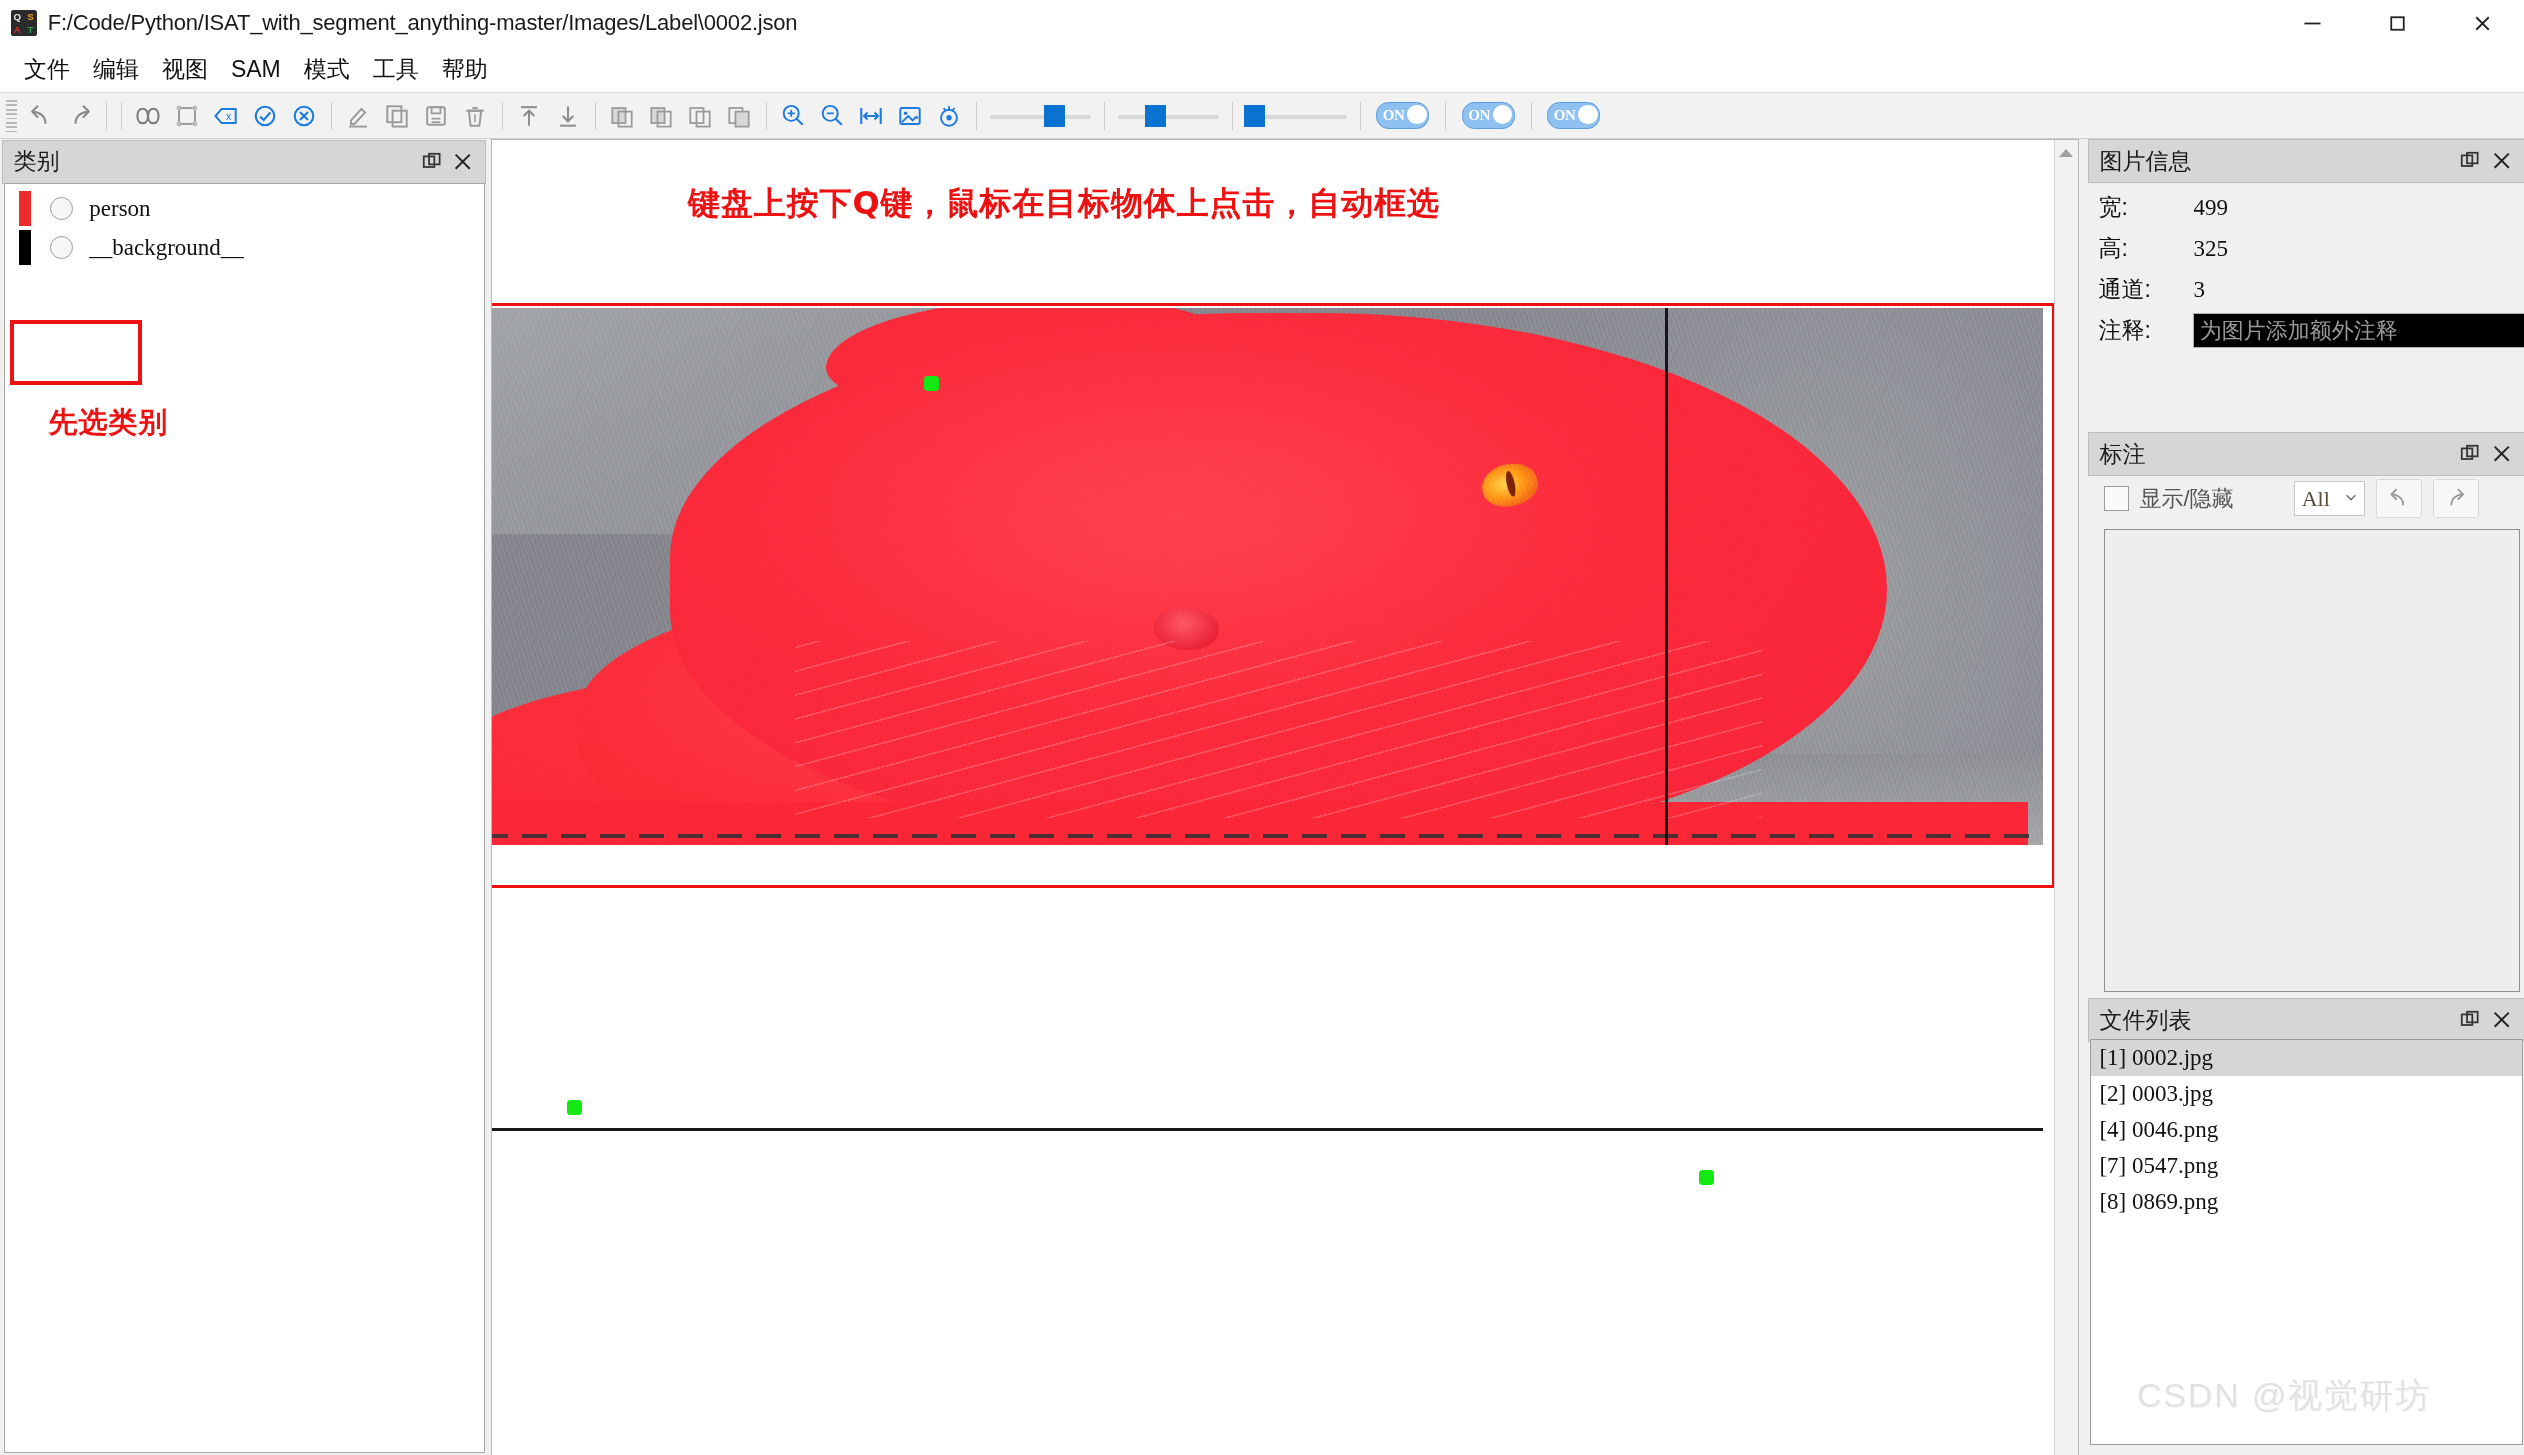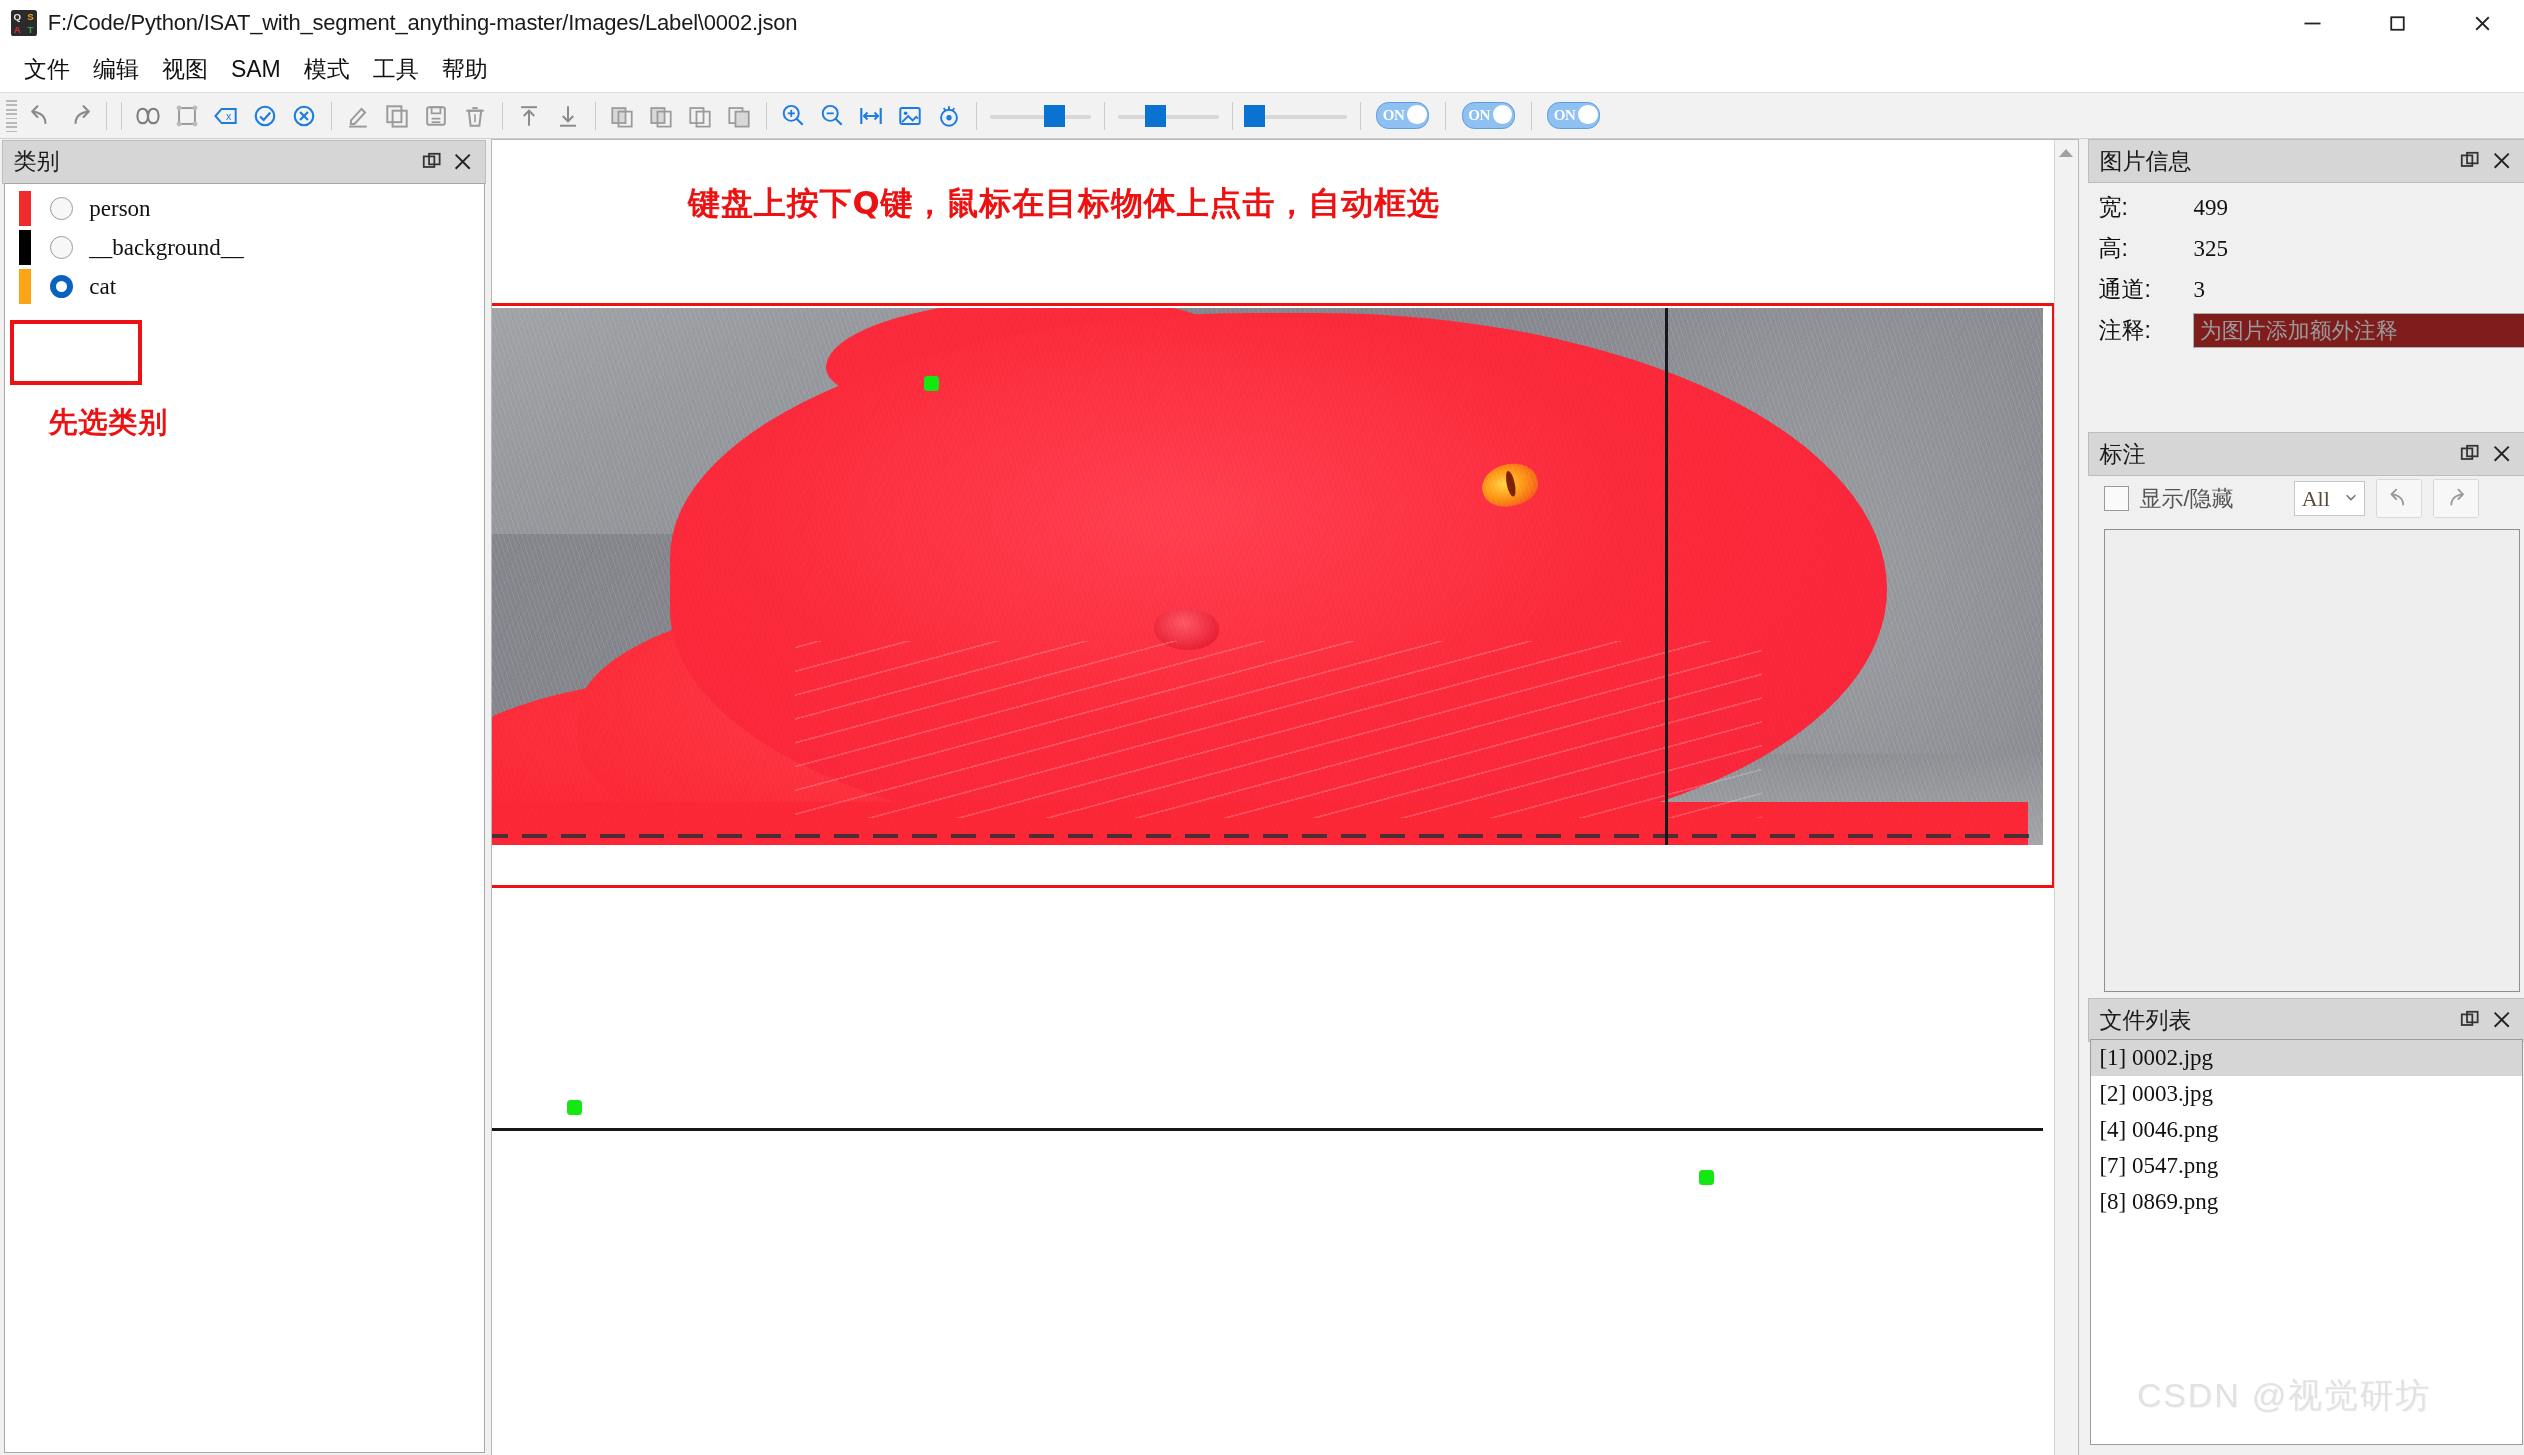--- a/index.html
+++ b/index.html
@@ -135,21 +135,21 @@
     border-left:7px solid transparent;border-right:7px solid transparent;border-bottom:8.8px solid #a0a0a0;}
 
   
   .right-panel{position:absolute;left:2086px;top:139px;width:439px;height:1317px;background:#f0f0f0;}
   .rp-sec{position:absolute;left:1.8px;right:0px;box-sizing:border-box;}
   .info-rows{position:absolute;left:0;right:0;top:41px;padding:7px 0 0 10.6px;box-sizing:border-box;}
   .info-row{display:flex;align-items:center;height:41px;}
   .info-key{font-size:23px;color:#111;width:95px;flex:0 0 auto;
     font-family:"Liberation Sans","DejaVu Sans",sans-serif;}
   .info-val{font-size:23px;color:#111;font-family:"Liberation Serif","DejaVu Serif",serif;}
-  .note-input{flex:1;height:35px;background:#7f1d1d;border:0.9px solid #aeaeae;
+  .note-input{flex:1;height:35px;background:#000000;border:0.9px solid #aeaeae;
     box-sizing:border-box;display:flex;align-items:center;padding-left:5.3px;overflow:hidden;}
   .note-input .ph{font-size:22px;color:#9a9a9a;white-space:nowrap;
     font-family:"Liberation Sans","DejaVu Sans",sans-serif;}
 
   .ann-ctrl{position:absolute;left:0;right:8px;top:42px;height:49px;display:flex;
     align-items:center;padding-left:16px;box-sizing:border-box;gap:10.6px;}
   .chk{width:23px;height:23px;border:0.9px solid #9a9a9a;background:#fafafa;flex:0 0 auto;}
   .chk-lbl{font-size:22px;color:#555;white-space:nowrap;overflow:hidden;width:141px;
     font-family:"Liberation Sans","DejaVu Sans",sans-serif;}
   .combo{width:71px;height:35px;background:#fff;border:0.9px solid #c6c6c6;
@@ -432,25 +432,20 @@
       <div class="cat-row">
         <span class="swatch" style="background:#ef2b2b"></span>
         <span class="radio"></span>
         <span class="cat-label">person</span>
       </div>
       <div class="cat-row">
         <span class="swatch" style="background:#000000"></span>
         <span class="radio"></span>
         <span class="cat-label">__background__</span>
       </div>
-      <div class="cat-row">
-        <span class="swatch" style="background:#fca418"></span>
-        <span class="radio on"></span>
-        <span class="cat-label">cat</span>
-      </div>
       <div class="hl-box"></div>
       <div class="red-note">先选类别</div>
     </div>
   </div>
 
   <div class="canvas-area">
     <div class="instr">键盘上按下Q键，鼠标在目标物体上点击，自动框选</div>
 
     <div class="photo">
       <div class="bg"></div>

